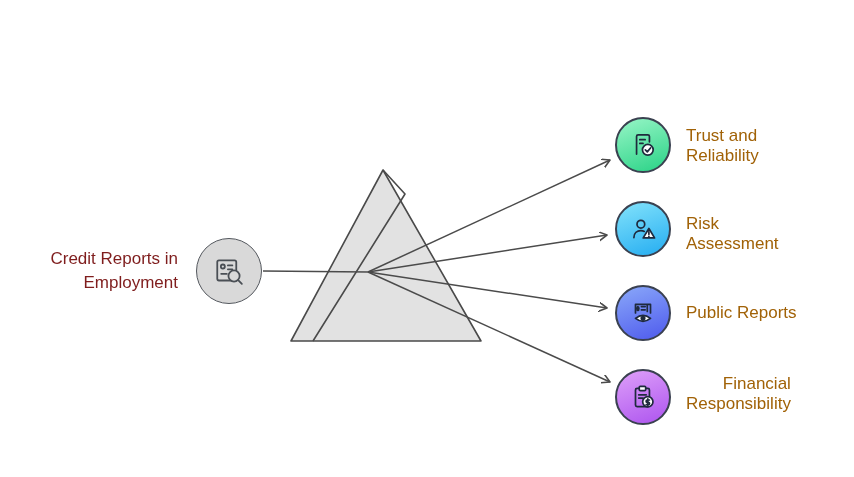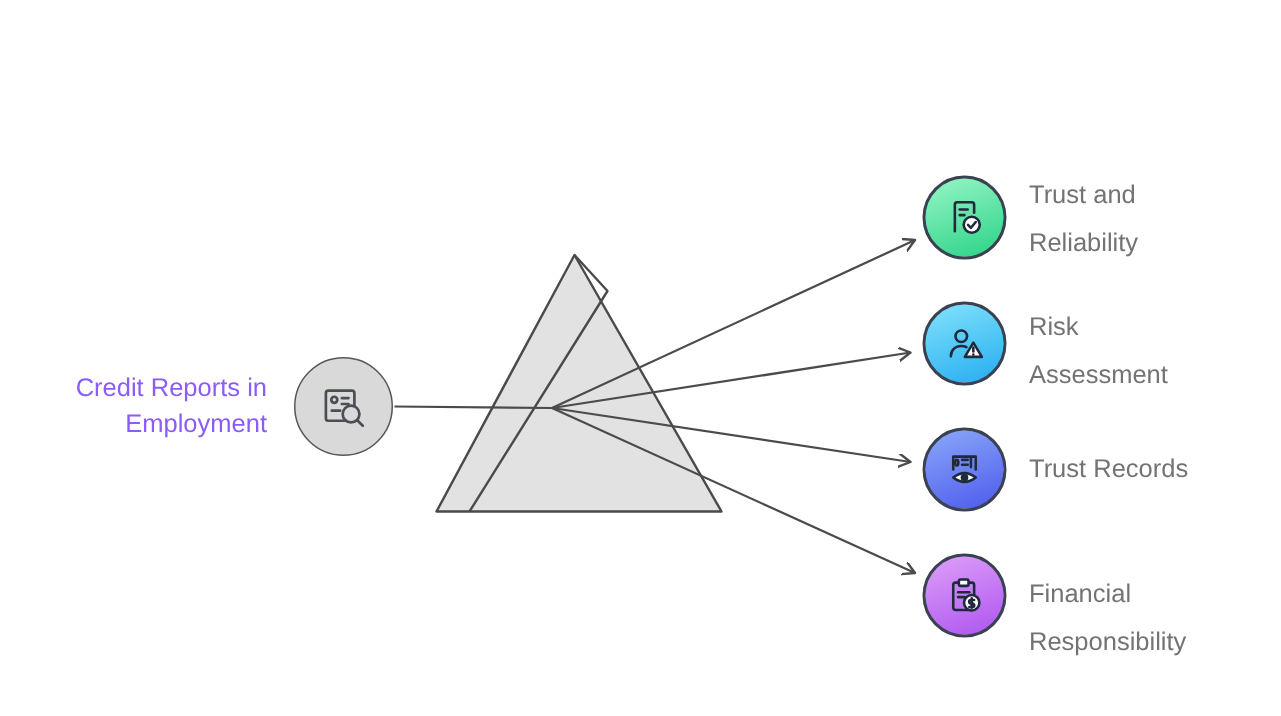--- a/index.html
+++ b/index.html
@@ -3,44 +3,44 @@
 <meta charset="utf-8">
 <style>
   html,body{margin:0;padding:0;background:#ffffff;}
   .canvas{
     position:relative;width:854px;height:477px;background:#ffffff;overflow:hidden;
     font-family:"Liberation Sans","DejaVu Sans",sans-serif;
   }
   .diagram-svg{position:absolute;left:0;top:0;}
   .source-label{
     position:absolute;left:18px;top:271px;width:160px;transform:translateY(-50%);
-    text-align:right;font-size:17px;line-height:24px;color:#8b5cf6;white-space:pre-line;
+    text-align:right;font-size:17px;line-height:24px;color:#7f1d1d;white-space:pre-line;
   }
   .source-circle{
     position:absolute;left:196px;top:238px;width:66px;height:66px;border-radius:50%;
     background:#d9d9d9;border:1.5px solid #54585e;box-sizing:border-box;
     display:flex;align-items:center;justify-content:center;
   }
   .node-circle{
     position:absolute;left:615px;width:56px;height:56px;border-radius:50%;
     border:2px solid #3a4150;box-sizing:border-box;
     display:flex;align-items:center;justify-content:center;
   }
   .node-circle.n1{top:117px;background:linear-gradient(160deg,#8cf2c0 10%,#35d68d 90%);}
   .node-circle.n2{top:201px;background:linear-gradient(160deg,#79ddfa 10%,#2eb2f2 90%);}
   .node-circle.n3{top:285px;background:linear-gradient(160deg,#84a0f8 10%,#5462ee 90%);}
   .node-circle.n4{top:369px;background:linear-gradient(160deg,#d998f8 10%,#b25cf0 90%);}
   .node-label{
     position:absolute;left:686px;transform:translateY(-50%);
-    font-size:17px;line-height:32px;color:#737373;white-space:pre-line;max-width:150px;
+    font-size:17px;line-height:20px;color:#a16207;white-space:pre-line;max-width:150px;
   }
   .node-label.l1{top:146px;}
   .node-label.l2{top:234px;}
   .node-label.l3{top:313px;}
-  .node-label.l4{top:412px;}
+  .node-label.l4{top:394px;text-align:right;}
   .icon-svg{display:block;}
 </style>
 </head>
 <body>
 
 <div class="canvas">
 
   <svg class="diagram-svg" width="854" height="477" viewBox="0 0 854 477">
     <defs>
       <marker id="arrow" markerUnits="userSpaceOnUse" markerWidth="14" markerHeight="14" refX="8" refY="4.5" orient="auto">
@@ -106,21 +106,21 @@
     <svg class="icon-svg" width="30" height="30" viewBox="0 0 28 28" fill="none" stroke="#1f2a3d" stroke-width="1.6" stroke-linecap="round" stroke-linejoin="round">
       <path d="M7 14 V6 h14 v8"></path>
       <path d="M9.2 11.5 c1.3 0 1.3-3.5 0-3.5 m0 3.5 c-1.3 0 -1.3-3.5 0-3.5"></path>
       <line x1="12.5" y1="8" x2="16" y2="8"></line>
       <line x1="12.5" y1="11" x2="16" y2="11"></line>
       <line x1="18" y1="6.5" x2="18" y2="12.5"></line>
       <path d="M7 19 q7-5.5 14 0 q-7 5.5 -14 0 z" fill="#ffffff"></path>
       <circle cx="14" cy="19" r="1.6" fill="#1f2a3d"></circle>
     </svg>
   </div>
-  <div class="node-label l3">Trust Records</div>
+  <div class="node-label l3">Public Reports</div>
 
   <div class="node-circle n4">
     <svg class="icon-svg" width="30" height="30" viewBox="0 0 28 28" fill="none" stroke="#1f2a3d" stroke-width="1.6" stroke-linecap="round" stroke-linejoin="round">
       <rect x="7" y="6" width="13" height="17" rx="1.5"></rect>
       <rect x="10.5" y="4" width="6" height="4" rx="1" fill="#ffffff"></rect>
       <line x1="10" y1="12" x2="17" y2="12"></line>
       <line x1="10" y1="15" x2="14" y2="15"></line>
       <circle cx="18.5" cy="18.5" r="4.8" fill="#ffffff"></circle>
       <path d="M20 16.8 h-2 a1.1 1.1 0 0 0 0 2.2 h1 a1.1 1.1 0 0 1 0 2.2 h-2"></path>
       <line x1="18.5" y1="15.8" x2="18.5" y2="21.6"></line>

